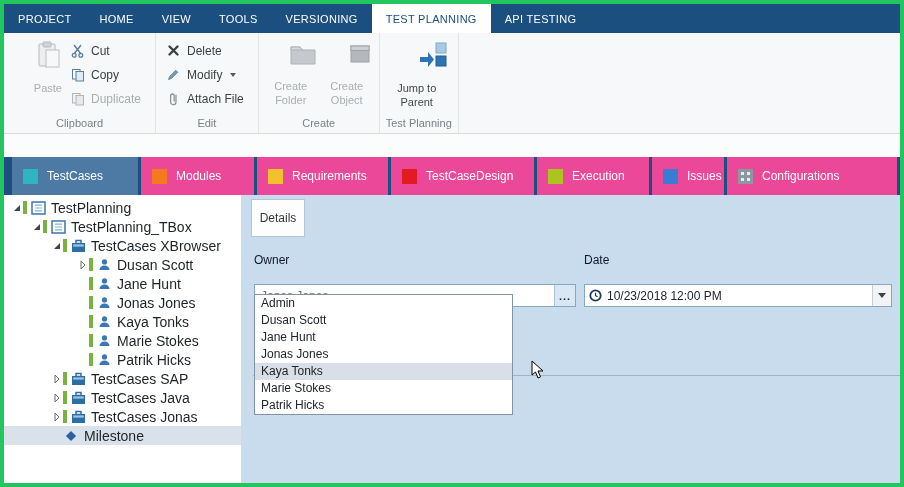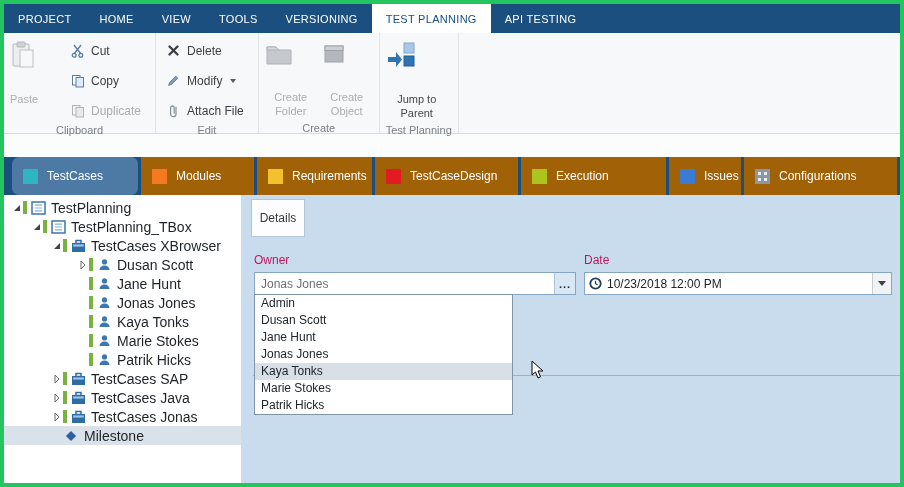--- a/index.html
+++ b/index.html
@@ -10,34 +10,34 @@
 
 .menubar{height:29px;background:#1b4f7f;display:flex;align-items:stretch;color:#fff;font-size:11px;}
 .menu-item{display:flex;align-items:center;padding:0 14px;letter-spacing:.3px;cursor:default;}
 .menu-item.active{background:#ffffff;color:#1b4f7f;}
 
 
 .ribbon{height:101px;background:#f7f8f9;border-bottom:1px solid #d9dcde;display:flex;}
 .rgroup{display:flex;flex-direction:column;border-right:1px solid #e2e5e7;}
 .rg-content{flex:1;display:flex;align-items:flex-start;padding:4px 6px 0 6px;gap:4px;}
 .rg-label{height:19px;line-height:19px;text-align:center;color:#7b8187;font-size:11px;padding:0 6px;}
-.bigbtn{width:52px;display:flex;flex-direction:column;align-items:flex-start;padding-top:4px;gap:20px;}
+.bigbtn{width:52px;display:flex;flex-direction:column;align-items:flex-end;padding-top:4px;gap:9px;}
 .bigbtn .blabel{font-size:11px;color:#43484d;text-align:center;line-height:1.25;}
 .bigbtn.disabled .blabel{color:#a9aeb3;}
-.smallcol{display:flex;flex-direction:column;gap:9px;padding-top:3px;}
+.smallcol{display:flex;flex-direction:column;gap:3px;padding-top:3px;}
 .smallbtn{display:flex;align-items:center;gap:6px;height:21px;padding:0 8px 0 4px;font-size:12px;color:#3c4146;white-space:nowrap;}
 .smallbtn.disabled{color:#a9aeb3;}
 .caret{width:0;height:0;border-left:3.5px solid transparent;border-right:3.5px solid transparent;border-top:4px solid #565b60;margin-left:2px;}
 .sicon{width:15px;height:15px;flex:none;display:flex;align-items:center;justify-content:center;}
 
 
 .gapstrip{height:23px;background:#fbfcfc;}
 .tabbar{height:38px;background:#1b4f7f;display:flex;padding-left:8px;}
-.mtab{display:flex;align-items:center;gap:9px;padding:0 11px;margin-right:3px;background:#a16207;color:#fff;font-size:12px;white-space:nowrap;}
-.mtab.selected{background:#4d7aa4;border-radius:7px;}
+.mtab{display:flex;align-items:center;gap:9px;padding:0 11px;margin-right:3px;background:#ec4899;color:#fff;font-size:12px;white-space:nowrap;}
+.mtab.selected{background:#4d7aa4;}
 .tabicon{width:15px;height:15px;flex:none;position:relative;}
 .tabicon.grid::after{content:"";position:absolute;left:3px;top:3px;width:3px;height:3px;background:#e8edf1;box-shadow:6px 0 #e8edf1,0 6px #e8edf1,6px 6px #e8edf1;}
 
 
 .content{display:flex;height:294px;}
 .tree{width:237px;background:#fff;padding-top:3px;font-size:14px;color:#1e2327;overflow:hidden;flex:none;}
 .trow{height:19px;display:flex;align-items:center;cursor:default;}
 .trow.selected{background:#d9e2ea;}
 .tind{flex:none;height:1px;}
 .lv0 .tind{width:6px}.lv1 .tind{width:26px}.lv2 .tind{width:46px}.lv3 .tind{width:72px}
@@ -45,21 +45,21 @@
 .exp{width:0;height:0;border-left:6px solid transparent;border-bottom:6px solid #3f4449;}
 .gbar{width:4px;height:13px;background:#79b23f;flex:none;margin-right:3px;}
 .ticon{width:16px;height:15px;flex:none;margin-right:5px;display:flex;align-items:center;justify-content:center;}
 .tlabel{white-space:nowrap;}
 
 .main{flex:1;background:#c9dcee;position:relative;font-size:12px;}
 .details-tab{position:absolute;left:10px;top:4px;width:54px;height:38px;background:#fdfdfd;border:1px solid #b3c6d6;display:flex;align-items:center;justify-content:center;color:#33383d;}
 .fields{position:absolute;left:13px;right:8px;top:58px;display:flex;gap:8px;}
 .fld-owner{width:322px;flex:none;}
 .fld-date{flex:1;}
-.flabel{margin-bottom:5px;color:#be185d;}
+.flabel{margin-bottom:17px;color:#0f172a;}
 .combo{height:23px;background:#fff;border:1px solid #86a7c3;display:flex;align-items:stretch;}
 .combo-value{flex:1;padding-left:6px;color:#6b7075;display:flex;align-items:center;white-space:nowrap;overflow:hidden;}
 .browse-btn{width:21px;background:#d9e7f4;border-left:1px solid #aac4da;display:flex;align-items:center;justify-content:center;color:#1c2b3a;font-weight:bold;font-size:11px;letter-spacing:1px;}
 .datebox{height:23px;background:#fff;border:1px solid #86a7c3;display:flex;align-items:stretch;padding-left:4px;color:#20262c;}
 .datebox .clock{display:flex;align-items:center;margin-right:5px;}
 .date-value{display:flex;align-items:center;white-space:nowrap;}
 .date-arrow-btn{margin-left:auto;width:19px;background:#f2f3f4;border-left:1px solid #c9cdd1;display:flex;align-items:center;justify-content:center;}
 .dn-caret{width:0;height:0;border-left:4px solid transparent;border-right:4px solid transparent;border-top:5px solid #3c4146;}
 .dd{position:absolute;left:13px;top:99px;width:259px;background:#fff;border:1px solid #8094a8;z-index:5;}
 .dd-item{height:17px;line-height:17px;padding-left:6px;color:#20262c;white-space:nowrap;cursor:default;}
@@ -223,29 +223,29 @@
 
   <div class="tabbar">
     <div class="mtab selected" style="width:126px">
       <span class="tabicon" style="background: rgb(47, 180, 194);"></span>
       <span>TestCases</span>
     </div>
     <div class="mtab" style="width:113px">
       <span class="tabicon" style="background: rgb(245, 121, 31);"></span>
       <span>Modules</span>
     </div>
-    <div class="mtab" style="width:115px">
+    <div class="mtab" style="width:131px">
       <span class="tabicon" style="background: rgb(242, 193, 46);"></span>
       <span>Requirements</span>
     </div>
     <div class="mtab" style="width:143px">
       <span class="tabicon" style="background: rgb(226, 27, 34);"></span>
       <span>TestCaseDesign</span>
     </div>
-    <div class="mtab" style="width:145px">
+    <div class="mtab" style="width:112px">
       <span class="tabicon" style="background: rgb(174, 196, 30);"></span>
       <span>Execution</span>
     </div>
     <div class="mtab" style="width:72px">
       <span class="tabicon" style="background: rgb(58, 123, 213);"></span>
       <span>Issues</span>
     </div>
     <div class="mtab" style="flex:1">
       <span class="tabicon grid" style="background: rgb(139, 152, 162);"></span>
       <span>Configurations</span>

